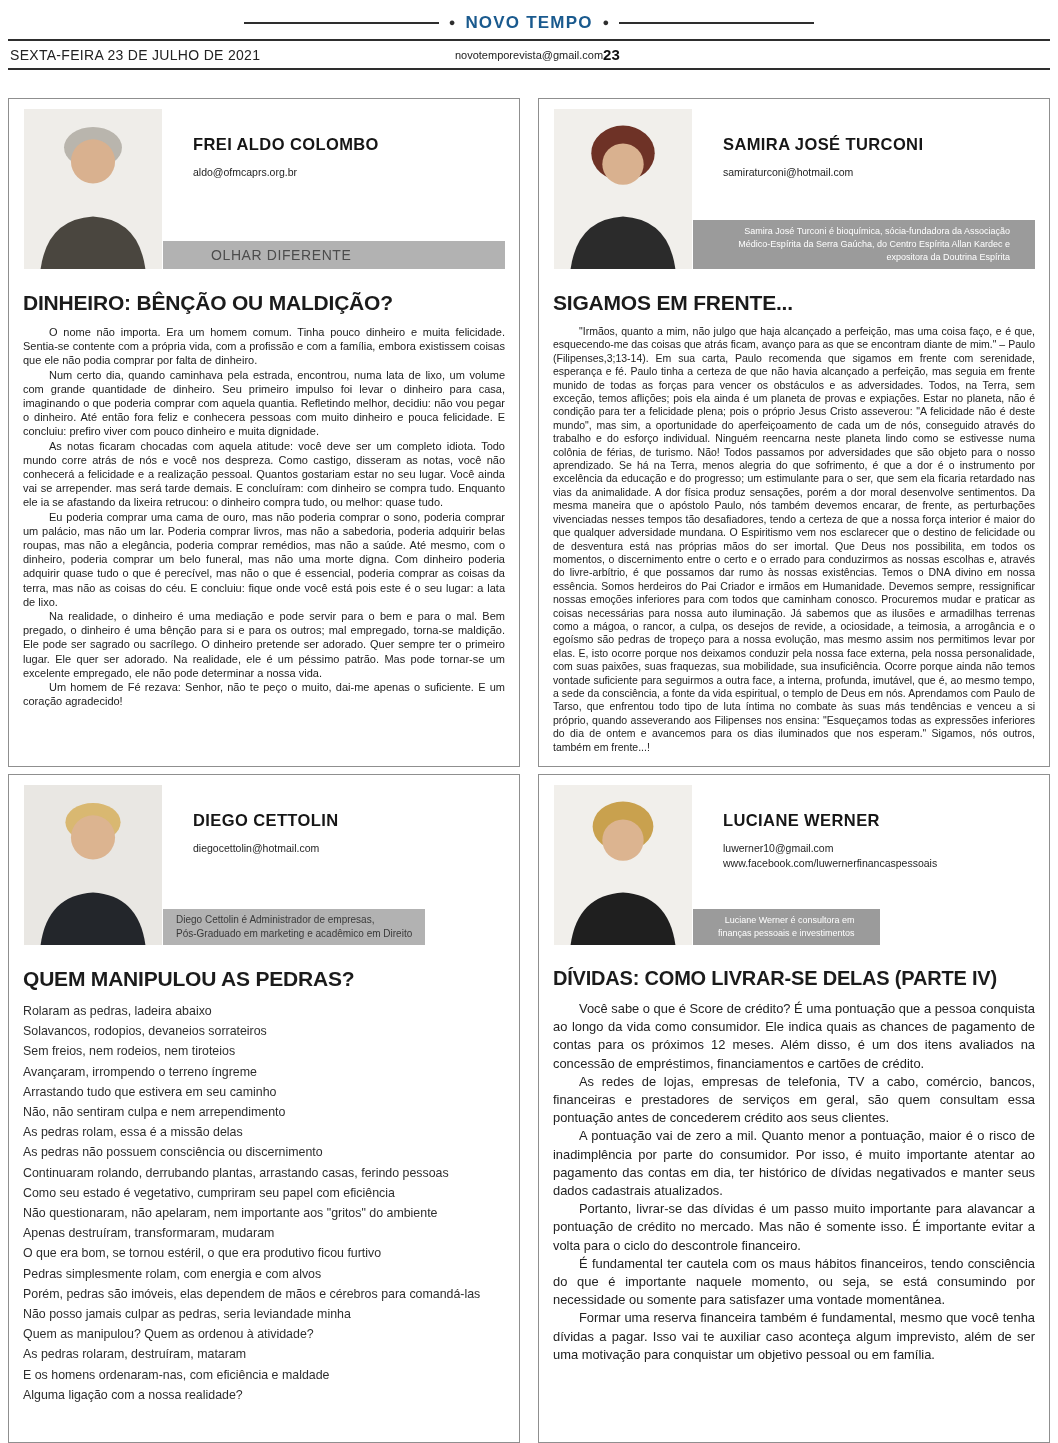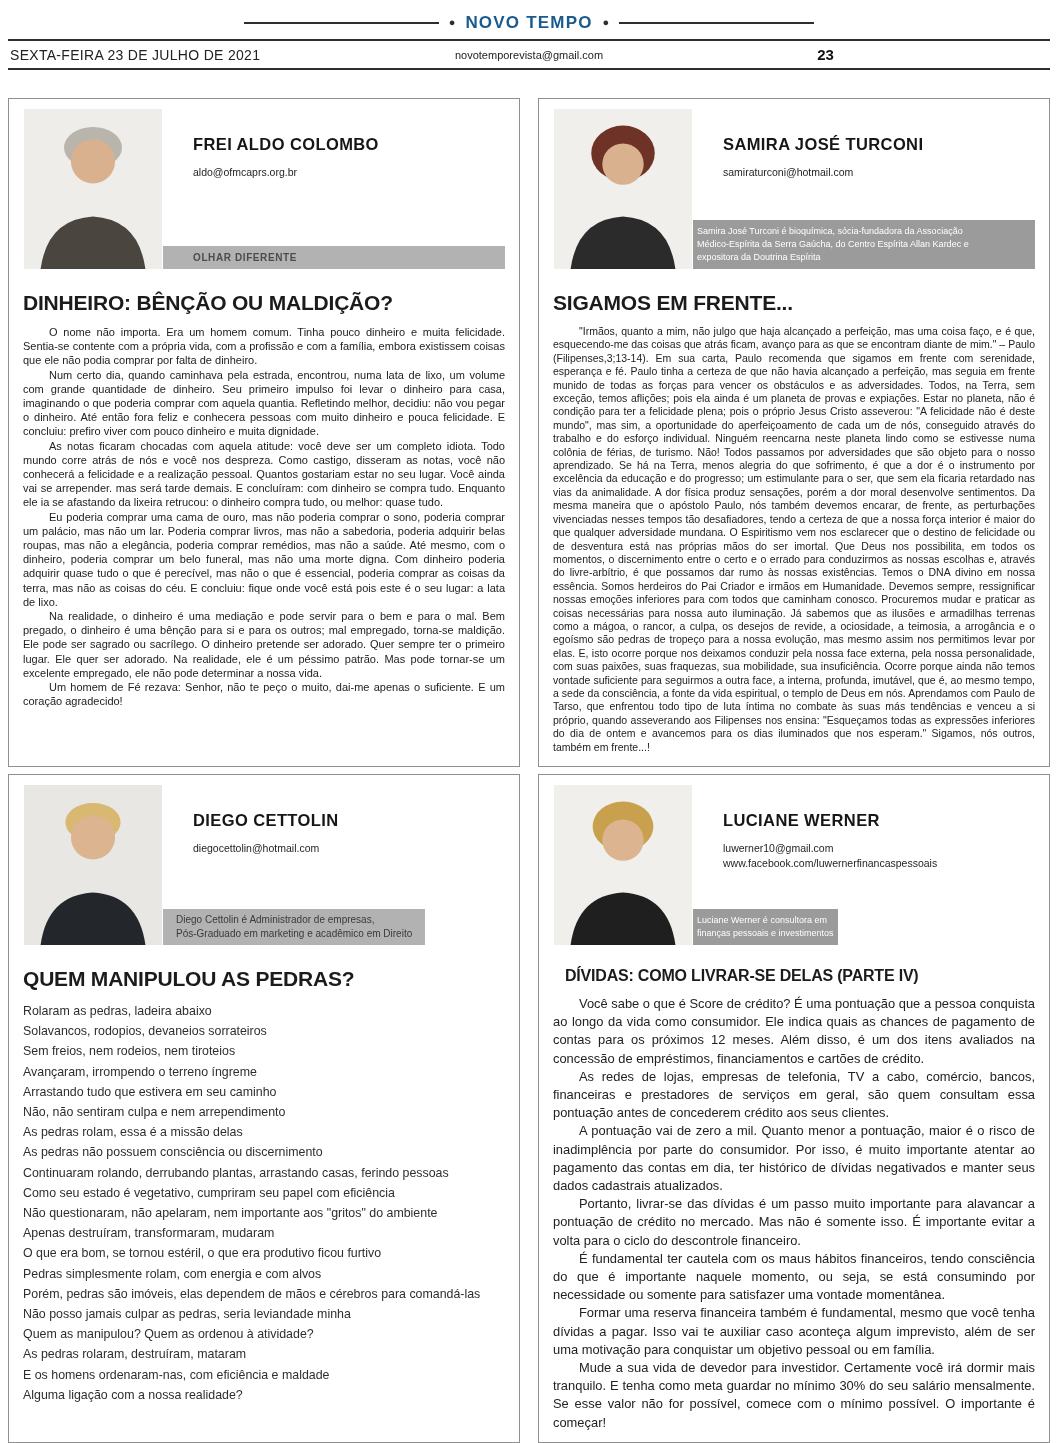--- a/index.html
+++ b/index.html
@@ -17,45 +17,45 @@
   .m-rule { width:195px; height:2px; background:#2e2e2e; }
   .m-bullet { font-size:11px; line-height:1; color:#2e2e2e; transform:translateY(-1px); }
   .masthead { font-size:17px; font-weight:bold; letter-spacing:1.2px; color:var(--masthead_blue,#1a5a8e); }
   .info-row {
     display:grid; grid-template-columns:1fr auto 1fr; align-items:center;
     border-top:2px solid #2e2e2e; border-bottom:2px solid #2e2e2e;
     padding:5px 2px; margin-top:3px;
   }
   .hdr-date { font-size:14px; letter-spacing:.3px; color:#222; }
   .hdr-email { font-size:11px; text-align:right; color:#222; }
-  .hdr-page { font-size:15px; font-weight:bold; text-align:center; color:#111; }
+  .hdr-page { font-size:15px; font-weight:bold; text-align:left; color:#111; }
 
   
   .grid { display:grid; grid-template-columns:512px 512px; column-gap:18px; row-gap:7px; margin-top:28px; }
   .box { border:1px solid #8f8f8f; height:669px; padding:10px 14px; overflow:hidden; background:#fff; }
 
   
   .author-block { display:grid; grid-template-columns:140px 1fr; grid-template-rows:1fr auto; min-height:160px; margin-bottom:22px; }
   .photo { grid-row:1 / span 2; width:140px; height:160px; overflow:hidden; }
   .photo svg { display:block; width:140px; height:160px; }
   .meta { padding:26px 0 0 30px; }
   .name { font-size:16.5px; font-weight:bold; letter-spacing:.4px; color:#161616; }
   .contact { font-size:10.5px; margin-top:12px; color:#1e1e1e; }
   .contact.c2 { margin-top:3px; }
   .band { grid-column:2; align-self:end; }
   .band.full { width:100%; }
   .band.fit { width:fit-content; padding-right:34px; }
-  .band.olhar { background:var(--band_light,#b2b2b2); color:#4c4c4c; font-size:10px; letter-spacing:.6px; padding:6px 0 6px 30px;font-weight:bold; }
-  .band.bio-dark { background:var(--band_dark,#9b9b9b); color:#ffffff; font-size:9px; line-height:13px; padding:5px 4px; }
+  .band.olhar { background:var(--band_light,#b2b2b2); color:#4c4c4c; font-size:14px; letter-spacing:.6px; padding:6px 0 6px 48px; }
+  .band.bio-dark { background:var(--band_dark,#9b9b9b); color:#ffffff; font-size:9px; line-height:13px; padding:5px 25px;text-align:right; }
   .band.bio-light { background:var(--band_light,#b2b2b2); color:#3a3a3a; font-size:10px; line-height:14px; padding:4px 13px; }
   .bio-line { margin:0; }
 
   
   .art-title { font-size:21px; font-weight:bold; color:#1b1b1b; letter-spacing:-.2px; margin:16px 0 10px; }
-  .art-title.long { font-size:16px;margin-left:12px; }
+  .art-title.long { font-size:20px; }
   .body-sm { font-size:11px;  line-height:14.2px; text-align:justify; color:#222; }
   .body-xs { font-size:10.5px; line-height:13.4px; text-align:justify; color:#222; }
   .body-lg { font-size:12.9px; line-height:18.2px; text-align:justify; color:#222; }
   .para { text-indent:26px; margin:0; }
   .poem { font-size:12.4px; line-height:20.2px; color:#2e2e2e; margin-top:6px; }
   .poem p { margin:0; }
 </style>
 </head>
 <body>
 
@@ -196,18 +196,17 @@
           </div>
       </div>
       <h1 class="art-title long">DÍVIDAS: COMO LIVRAR-SE DELAS (PARTE IV)</h1>
       <div class="body-lg">
           <p class="para">Você sabe o que é Score de crédito? É uma pontuação que a pessoa conquista ao longo da vida como consumidor. Ele indica quais as chances de pagamento de contas para os próximos 12 meses. Além disso, é um dos itens avaliados na concessão de empréstimos, financiamentos e cartões de crédito.</p>
           <p class="para">As redes de lojas, empresas de telefonia, TV a cabo, comércio, bancos, financeiras e prestadores de serviços em geral, são quem consultam essa pontuação antes de concederem crédito aos seus clientes.</p>
           <p class="para">A pontuação vai de zero a mil. Quanto menor a pontuação, maior é o risco de inadimplência por parte do consumidor. Por isso, é muito importante atentar ao pagamento das contas em dia, ter histórico de dívidas negativados e manter seus dados cadastrais atualizados.</p>
           <p class="para">Portanto, livrar-se das dívidas é um passo muito importante para alavancar a pontuação de crédito no mercado. Mas não é somente isso. É importante evitar a volta para o ciclo do descontrole financeiro.</p>
           <p class="para">É fundamental ter cautela com os maus hábitos financeiros, tendo consciência do que é importante naquele momento, ou seja, se está consumindo por necessidade ou somente para satisfazer uma vontade momentânea.</p>
           <p class="para">Formar uma reserva financeira também é fundamental, mesmo que você tenha dívidas a pagar. Isso vai te auxiliar caso aconteça algum imprevisto, além de ser uma motivação para conquistar um objetivo pessoal ou em família.</p>
-          <p class="para">Mude a sua vida de devedor para investidor. Certamente você irá dormir mais tranquilo. E tenha como meta guardar no mínimo 30% do seu salário mensalmente. Se esse valor não for possível, comece com o mínimo possível. O importante é começar!</p>
         </div>
     </article>
 
   </main>
 </div>
 
 </body></html>

